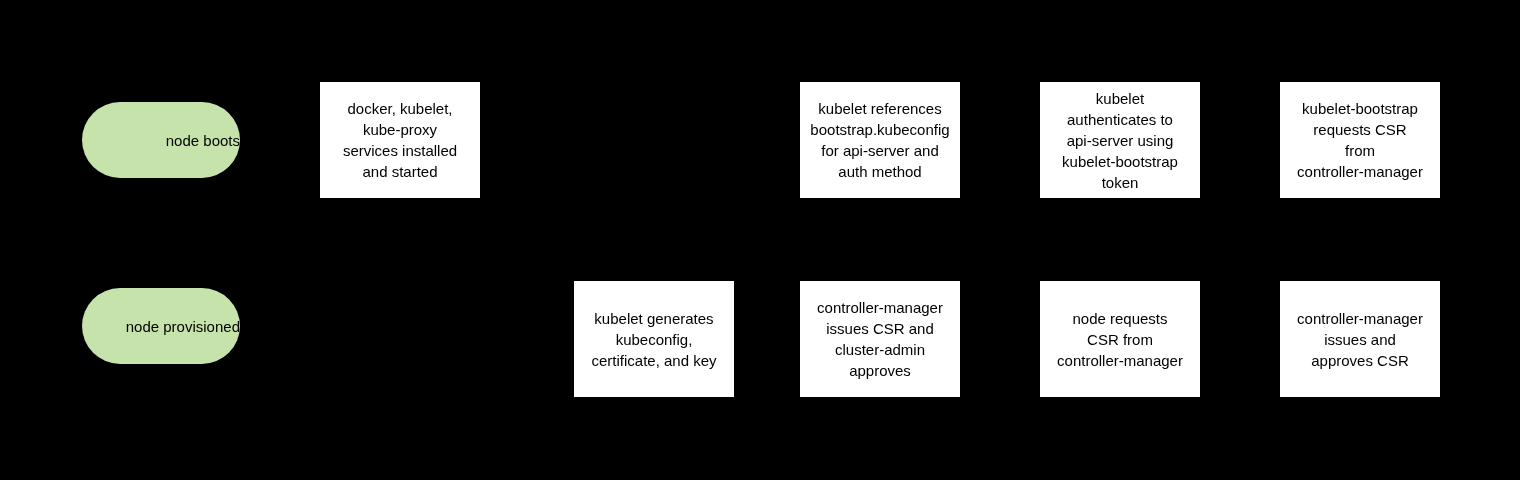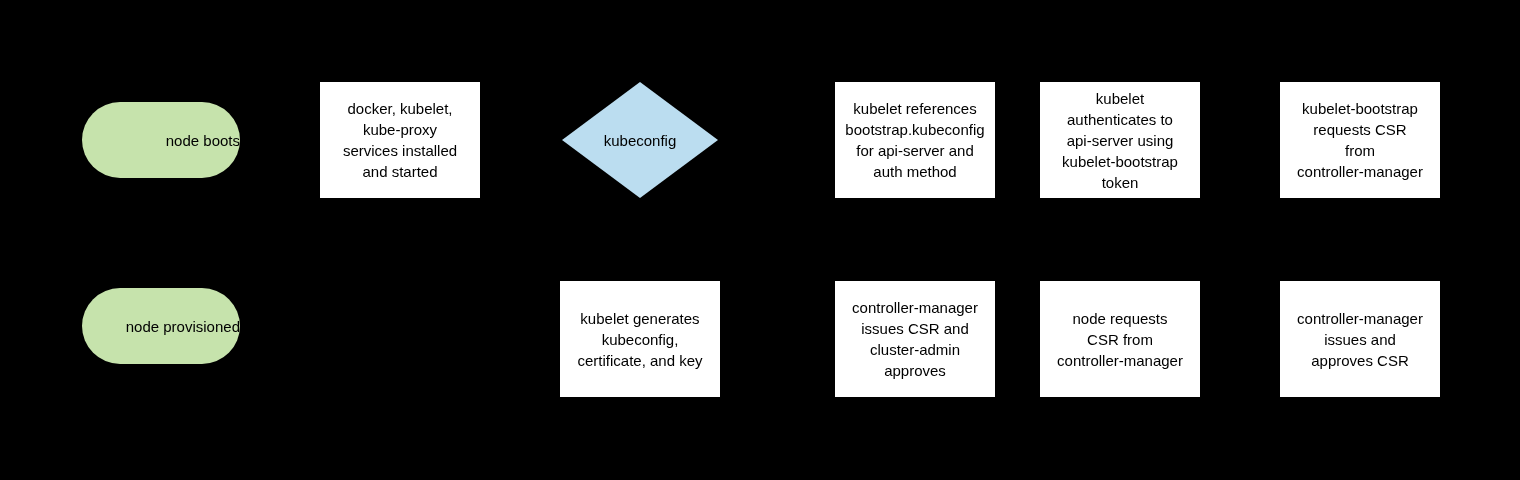--- a/index.html
+++ b/index.html
@@ -47,42 +47,39 @@
     background: var(--decision-fill, #bbddf0);
     clip-path: polygon(50% 0%, 100% 50%, 50% 100%, 0% 50%);
   }
   
   .r1 { top: 82px; }
   .r2 { top: 281px; }
   .r1.terminal { top: 102px; }
   .r2.terminal { top: 288px; }
   .c0 { left: 82px; text-align: right; }
   .c1 { left: 320px; text-align: center; }
-  .c2 { left: 560px; }
+  .c2 { left: 574px; }
   .c2.decision { left: 562px; }
-  .c3 { left: 800px; margin-left: 35px; }
+  .c3 { left: 800px; }
   .c4 { left: 1040px; }
   .c5 { left: 1280px; }
 </style>
 </head>
 <body>
 
 <div class="canvas">
 
   <div class="node terminal r1 c0">
     <span class="label">node boots</span>
   </div>
   <div class="node process r1 c1">
     <span class="label">docker, kubelet,
 kube-proxy
 services installed
 and started</span>
-  </div>
-  <div class="node decision r1 c2">
-    <span class="label">kubeconfig</span>
   </div>
   <div class="node process r1 c3">
     <span class="label">kubelet references
 bootstrap.kubeconfig
 for api-server and
 auth method</span>
   </div>
   <div class="node process r1 c4">
     <span class="label">kubelet
 authenticates to

